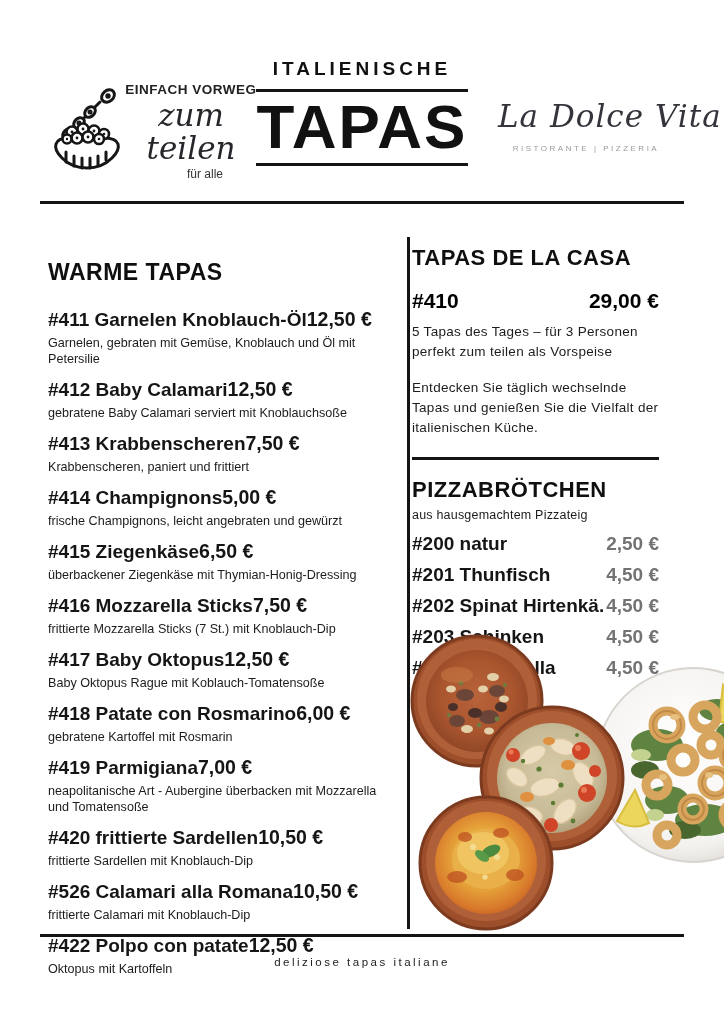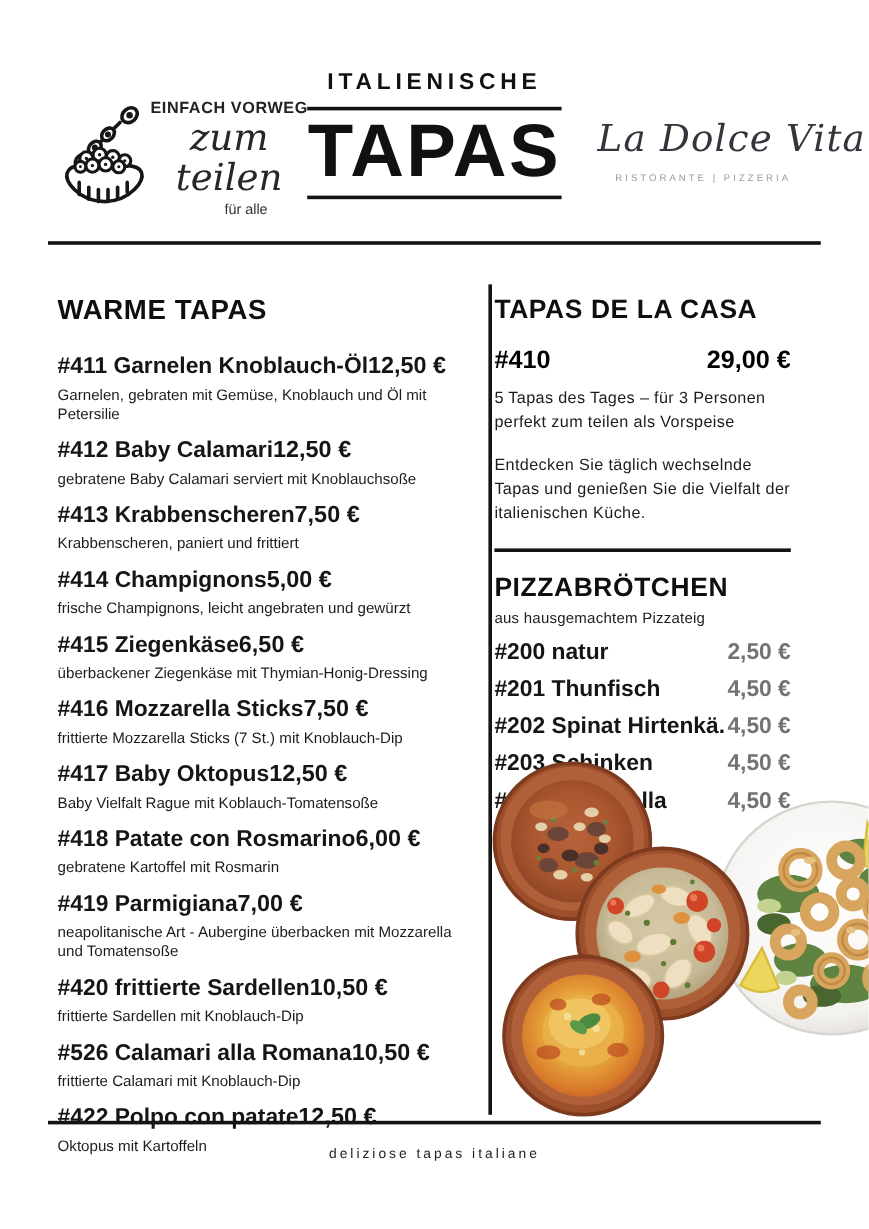--- a/index.html
+++ b/index.html
@@ -26,21 +26,21 @@
 
   .logo-right { position:absolute; left:498px; top:98px; width:176px; text-align:center; }
   .logo-right-name { font-family:"DejaVu Serif", serif; font-style:italic; font-size:31px; font-weight:400; color:#34343c; letter-spacing:1px; white-space:nowrap; }
   .logo-right-sub { font-size:8px; letter-spacing:2.5px; color:#9a9a9a; margin-top:10px; }
 
   .header-rule { position:absolute; left:40px; top:201px; width:644px; height:3px; background:#141414; }
 
   
   .col-divider { position:absolute; left:407px; top:237px; width:3px; height:692px; background:#141414; }
 
-  .left-col { position:absolute; left:48px; top:245px; width:345px; }
+  .left-col { position:absolute; left:48px; top:259px; width:345px; }
   .section-heading { font-size:23px; font-weight:800; letter-spacing:.5px; color:#0f0f0f; }
   .left-items { margin-top:21px; }
   .menu-item { margin-bottom:10px; }
   .item-row { display:flex; justify-content:flex-start; align-items:baseline; }
   .item-name { font-size:19px; font-weight:700; line-height:24px; color:#151515; white-space:nowrap; }
   .item-price { font-size:19.5px; font-weight:700; line-height:24px; color:#151515; white-space:nowrap; }
   .item-desc { font-size:12.6px; line-height:16px; color:#1c1c1c; margin-top:3px; }
 
   .right-col { position:absolute; left:412px; top:245px; width:247px; }
   .casa-row { display:flex; justify-content:space-between; align-items:baseline; margin-top:18px; }
@@ -176,21 +176,21 @@
             <span class="item-name">#416 Mozzarella Sticks</span>
             <span class="item-price">7,50 €</span>
           </div>
         <div class="item-desc">frittierte Mozzarella Sticks (7 St.) mit Knoblauch-Dip</div>
       </div>
       <div class="menu-item">
         <div class="item-row">
             <span class="item-name">#417 Baby Oktopus</span>
             <span class="item-price">12,50 €</span>
           </div>
-        <div class="item-desc">Baby Vielfalt Rague mit Koblauch-Tomatensoße</div>
+        <div class="item-desc">Baby Oktopus Rague mit Koblauch-Tomatensoße</div>
       </div>
       <div class="menu-item">
         <div class="item-row">
             <span class="item-name">#418 Patate con Rosmarino</span>
             <span class="item-price">6,00 €</span>
           </div>
         <div class="item-desc">gebratene Kartoffel mit Rosmarin</div>
       </div>
       <div class="menu-item">
         <div class="item-row">

